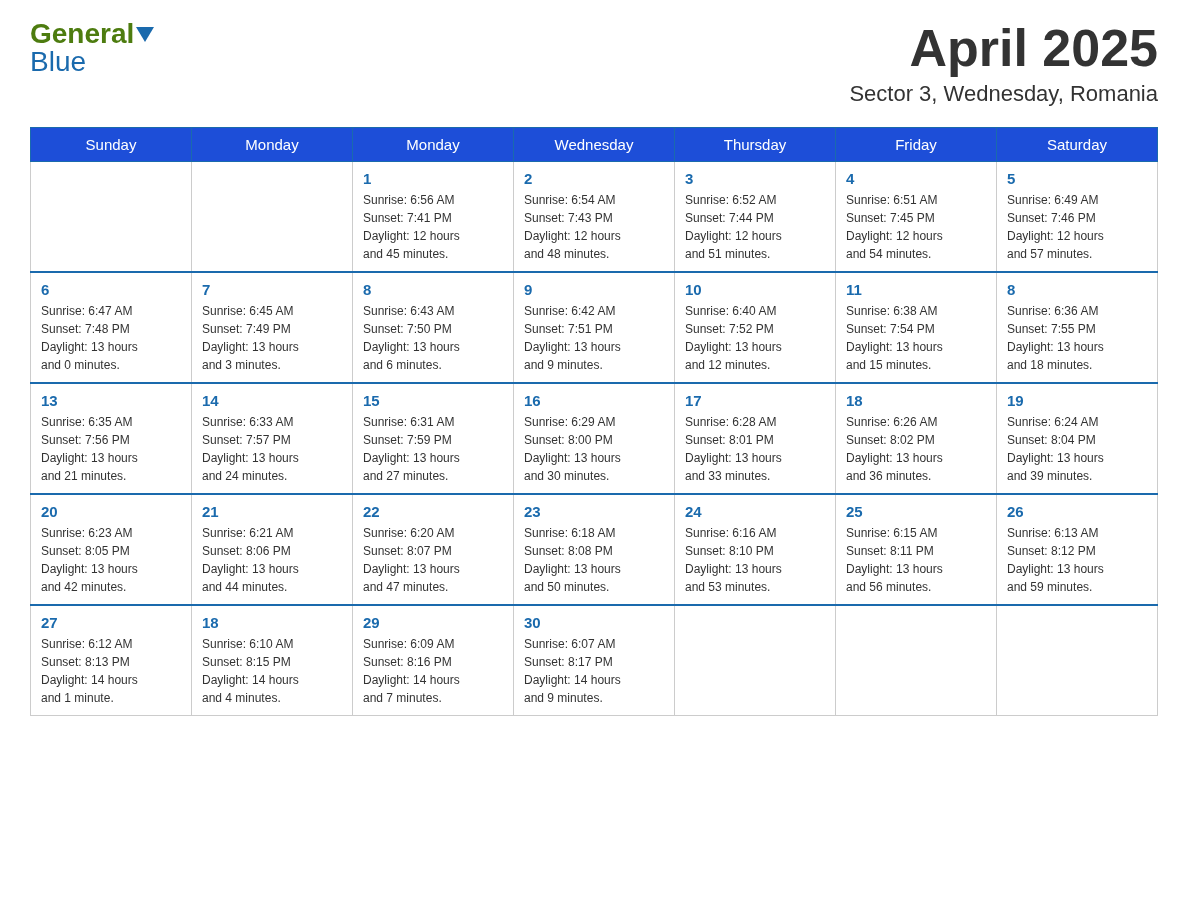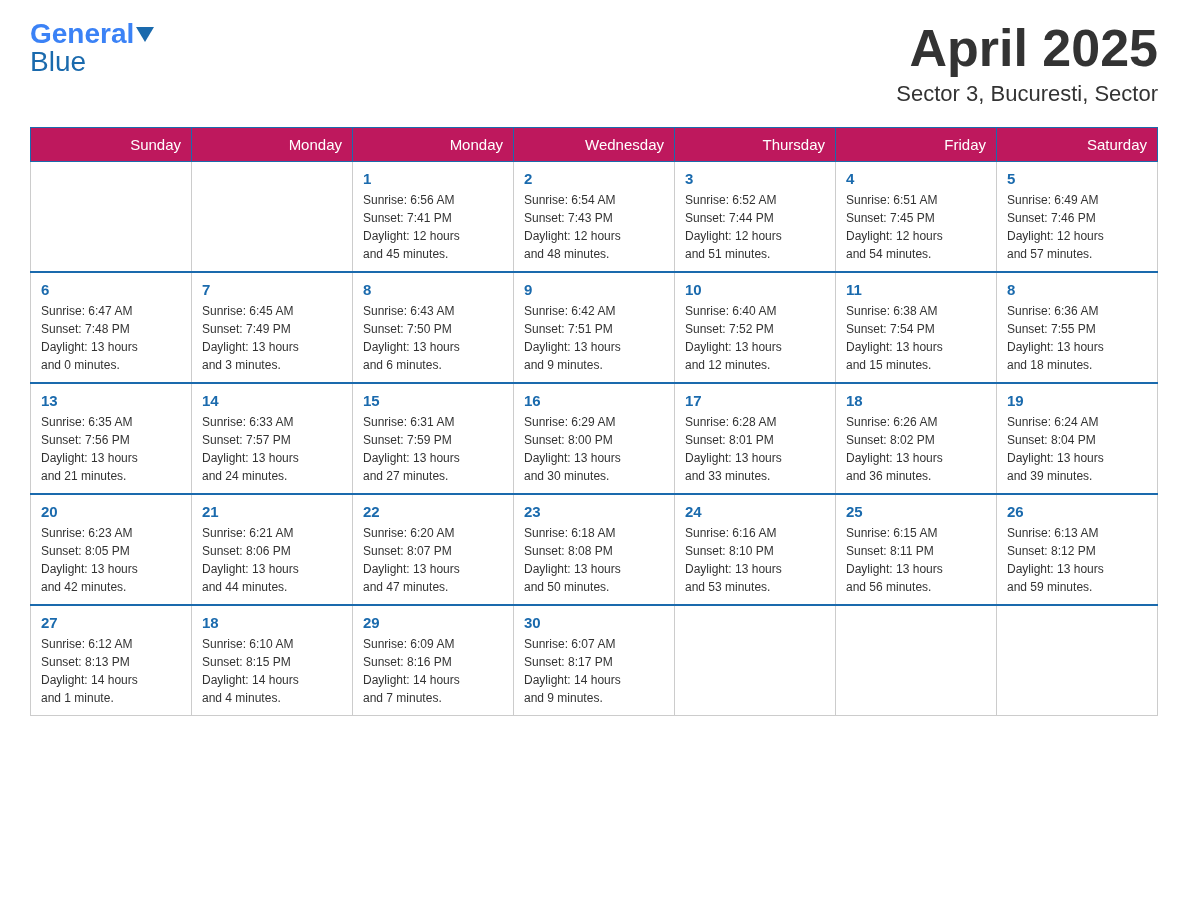--- a/index.html
+++ b/index.html
@@ -33,26 +33,26 @@
       font-size: 22px;
       color: #333;
       margin-top: 4px;
     }
     .calendar-table {
       width: 100%;
       border-collapse: collapse;
       table-layout: fixed;
     }
     .calendar-table th {
-      background: #be185d;
+      background: #1d4ed8;
       color: #fff;
       padding: 8px 10px;
       font-size: 15px;
       font-weight: normal;
-      text-align: right;
+      text-align: center;
       border: 1px solid #1a6aad;
     }
     .calendar-table td {
       vertical-align: top;
       padding: 8px 10px;
       border: 1px solid #ccc;
       font-size: 12.5px;
       color: #333;
       height: 110px;
     }
@@ -74,29 +74,29 @@
     .row-separator td {
       border-top: 2px solid #1a6aad;
     }
   </style>
 </head>
 <body>
 
 <div class="header-area">
   <div class="logo">
   <div style="display:flex;align-items:center;font-size:28px;font-weight:bold;line-height:1;">
-    <span style="color:#3b82f6;">General</span>
+    <span style="color:#4d7c0f;">General</span>
         <span style="display:inline-block;width:0;height:0;border-left:9px solid transparent;border-right:9px solid transparent;border-top:15px solid #1a6aad;margin:0 2px 0 2px;vertical-align:middle;"></span>
   </div>
   <div style="font-size:28px;font-weight:normal;color:#1a6aad;line-height:1;">Blue</div>
   <div style="height:3px;background:#1a6aad;margin-top:3px;"></div>
 </div>
   <div class="title-area">
     <div class="month-title">April 2025</div>
-    <div class="location-title">Sector 3, Bucuresti, Sector</div>
+    <div class="location-title">Sector 3, Wednesday, Romania</div>
   </div>
 </div>
 
 <table class="calendar-table">
   <thead>
     <tr>
     <th>Sunday</th>
         <th>Monday</th>
         <th>Monday</th>
         <th>Wednesday</th>

